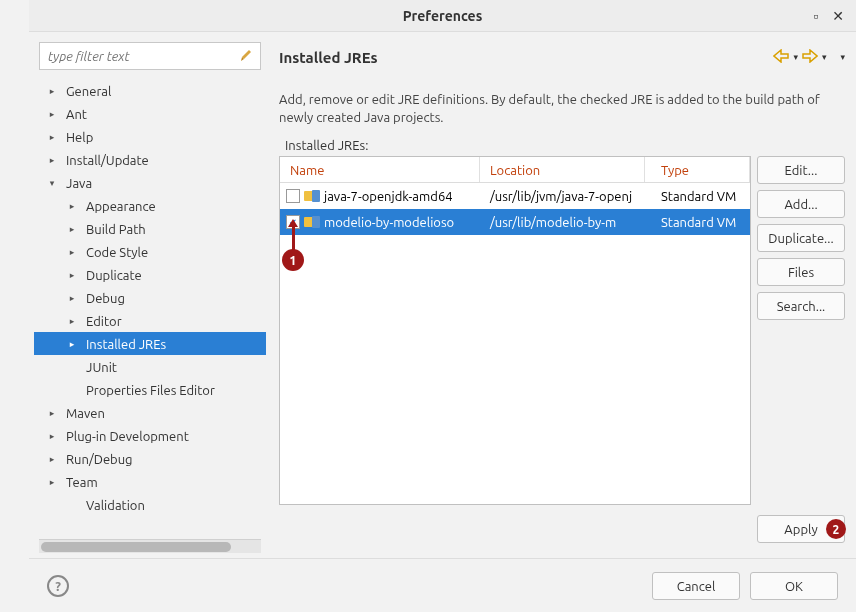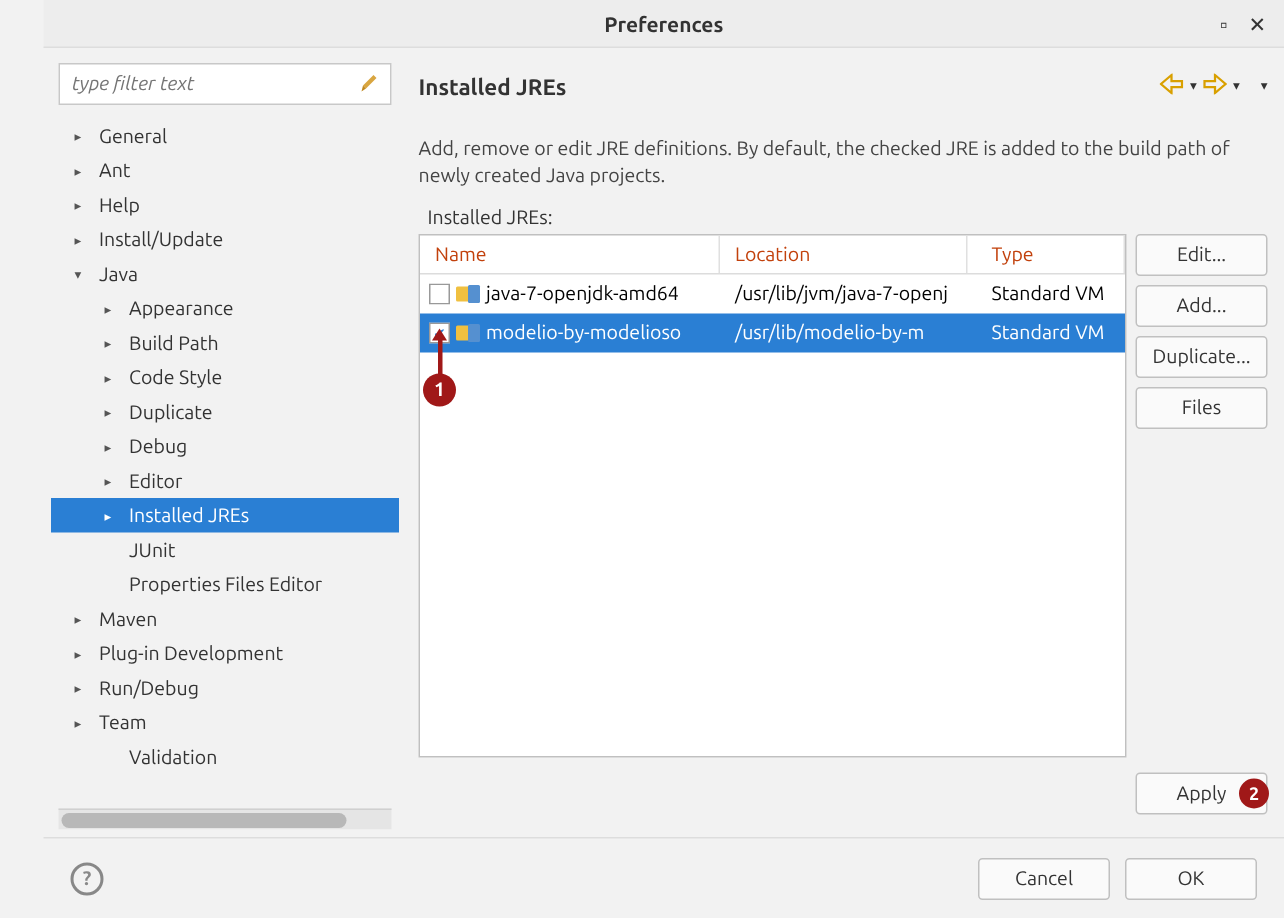--- a/index.html
+++ b/index.html
@@ -243,20 +243,21 @@
               </div>
               <div class="marker-arrow" style="left:12px; top:42px; height:26px;"></div>
             <div class="marker" style="left:2px; top:66px;">1</div>
           </div>
         </div>
         <div class="side-buttons">
           <button class="btn">Edit...</button>
           <button class="btn">Add...</button>
           <button class="btn">Duplicate...</button>
           <button class="btn">Files</button>
+          <button class="btn">Search...</button>
         </div>
       </div>
 
       <div class="apply-row">
         <button class="btn">
           <span>Apply</span>
           <span class="marker inline">2</span>
         </button>
       </div>
 

